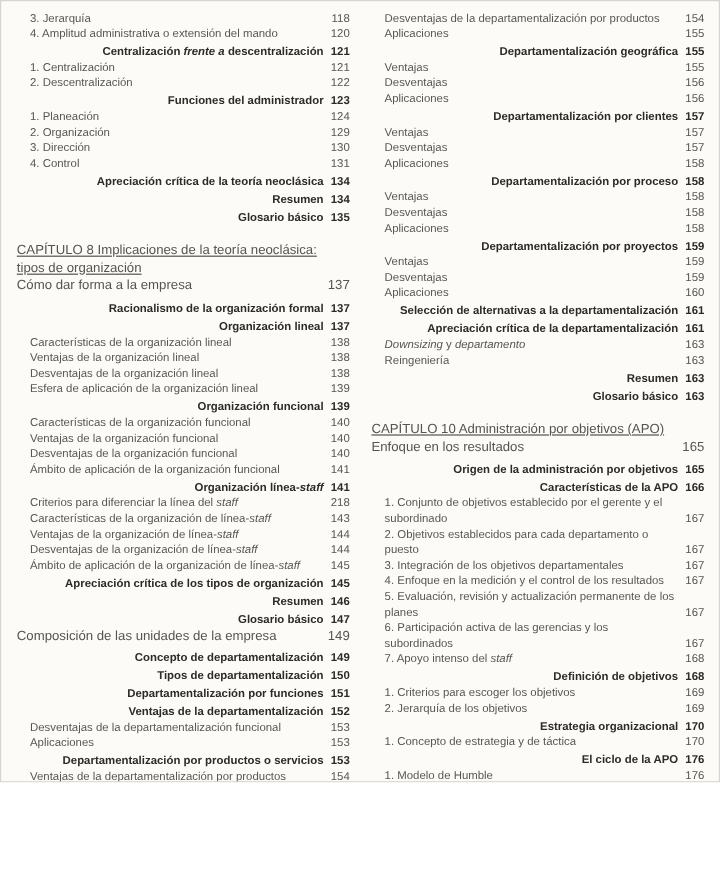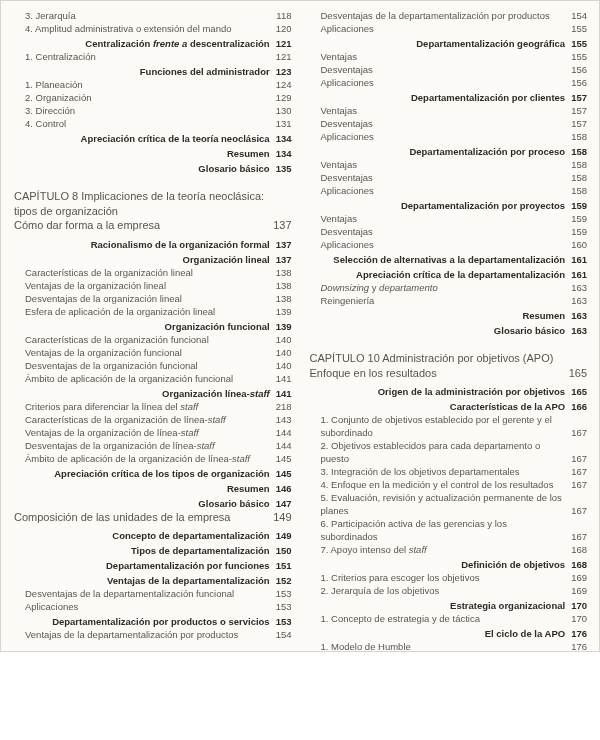--- a/index.html
+++ b/index.html
@@ -34,20 +34,21 @@
     font-weight: bold;
     color: #2d2b26;
     margin-top: 2px;
     text-align: right;
   }
   .entry.chapter {
     font-size: 11px;
     line-height: 14.5px;
     color: #56544d;
     margin-top: 14px;
+    text-decoration: underline;
   }
   .entry.chapter .entry-text { white-space: pre-line; }
   .entry.chapter-sub {
     font-size: 11px;
     line-height: 14.5px;
     color: #56544d;
     margin-bottom: 5px;
     align-items: flex-end;
   }
   .entry i { font-style: italic; }
@@ -66,20 +67,24 @@
         <span class="entry-page">120</span>
       </div>
       <div class="entry bold">
         <span class="entry-text"><span>Centralización </span><i>frente a</i><span> descentralización</span></span>
         <span class="entry-page">121</span>
       </div>
       <div class="entry sub">
         <span class="entry-text"><span>1. Centralización</span></span>
         <span class="entry-page">121</span>
       </div>
+      <div class="entry sub">
+        <span class="entry-text"><span>2. Descentralización</span></span>
+        <span class="entry-page">122</span>
+      </div>
       <div class="entry bold">
         <span class="entry-text"><span>Funciones del administrador</span></span>
         <span class="entry-page">123</span>
       </div>
       <div class="entry sub">
         <span class="entry-text"><span>1. Planeación</span></span>
         <span class="entry-page">124</span>
       </div>
       <div class="entry sub">
         <span class="entry-text"><span>2. Organización</span></span>

